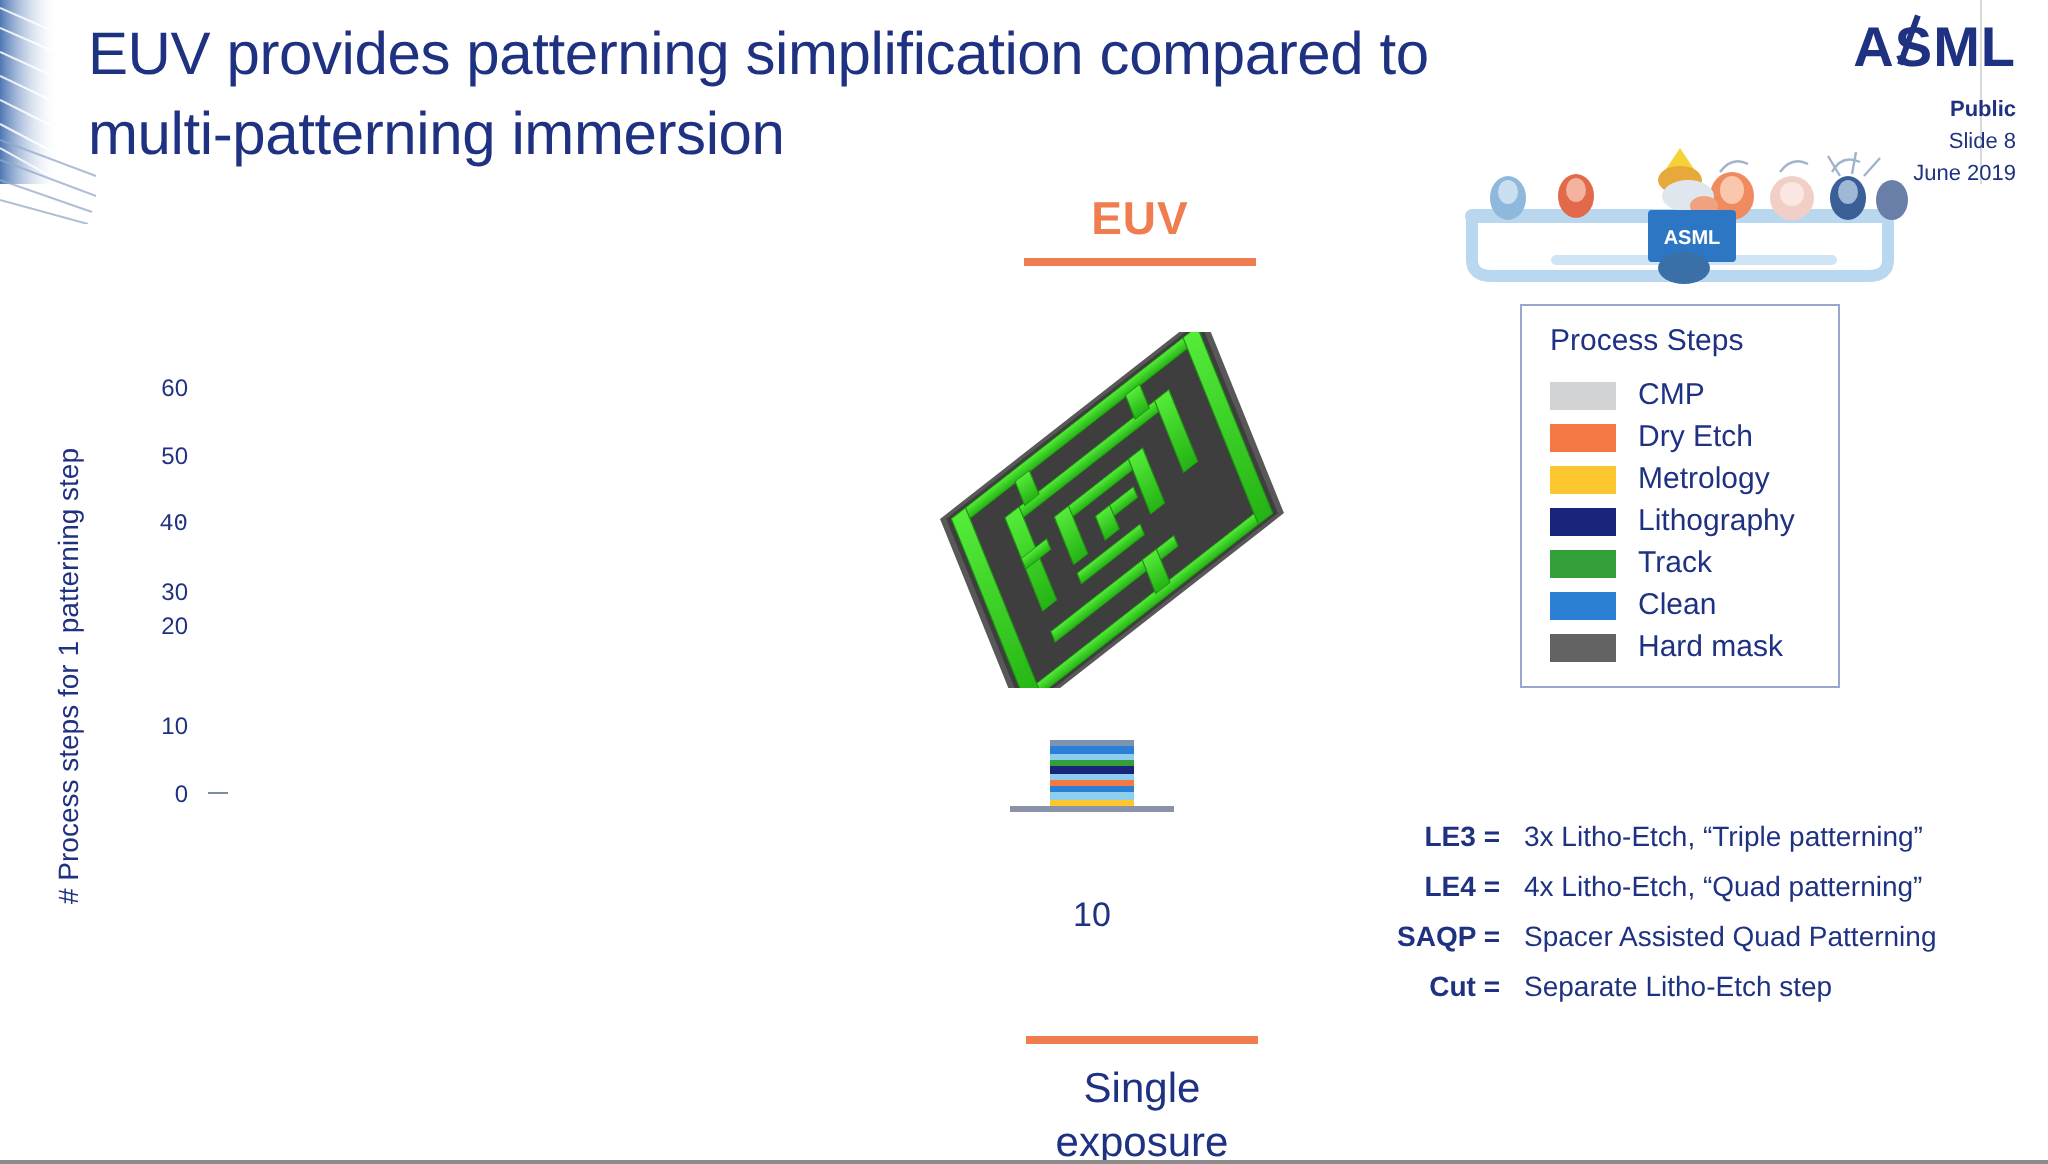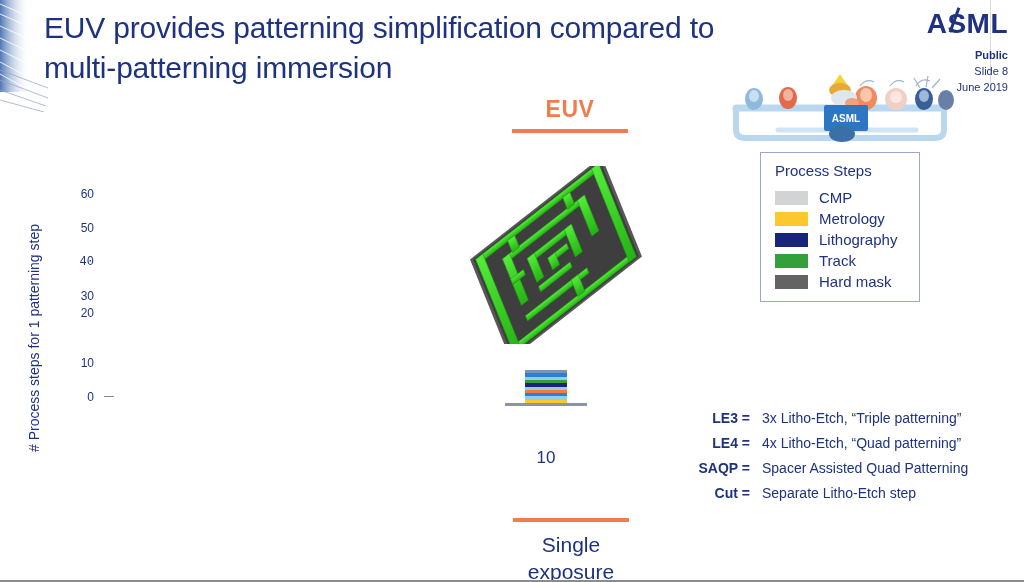--- a/index.html
+++ b/index.html
@@ -228,30 +228,38 @@
   </div>
 
   <div class="legend">
     <h4>Process Steps</h4>
     <div id="legend-rows">
         <div class="lg-row">
           <span class="sw" style="background: rgb(210, 211, 213);"></span>
           <span class="t">CMP</span>
         </div>
         <div class="lg-row">
+          <span class="sw" style="background: rgb(244, 121, 69);"></span>
+          <span class="t">Dry Etch</span>
+        </div>
+        <div class="lg-row">
           <span class="sw" style="background: rgb(253, 200, 47);"></span>
           <span class="t">Metrology</span>
         </div>
         <div class="lg-row">
           <span class="sw" style="background: rgb(25, 37, 122);"></span>
           <span class="t">Lithography</span>
         </div>
         <div class="lg-row">
           <span class="sw" style="background: rgb(51, 160, 57);"></span>
           <span class="t">Track</span>
+        </div>
+        <div class="lg-row">
+          <span class="sw" style="background: rgb(43, 127, 212);"></span>
+          <span class="t">Clean</span>
         </div>
         <div class="lg-row">
           <span class="sw" style="background: rgb(99, 99, 99);"></span>
           <span class="t">Hard mask</span>
         </div>
       </div>
   </div>
 
   <div>
     <div class="yaxis-label"># Process steps  for 1 patterning step</div>

